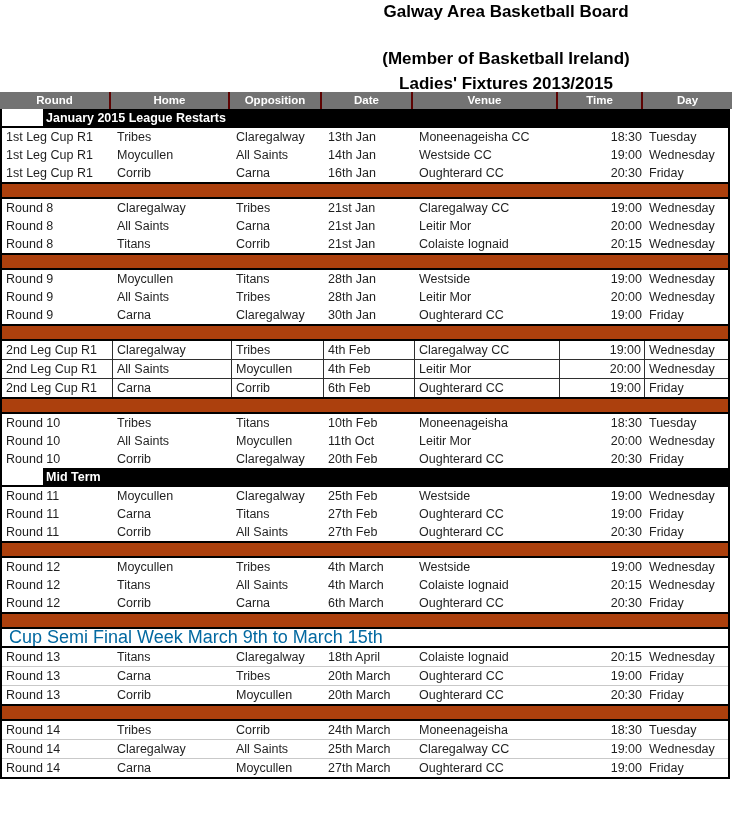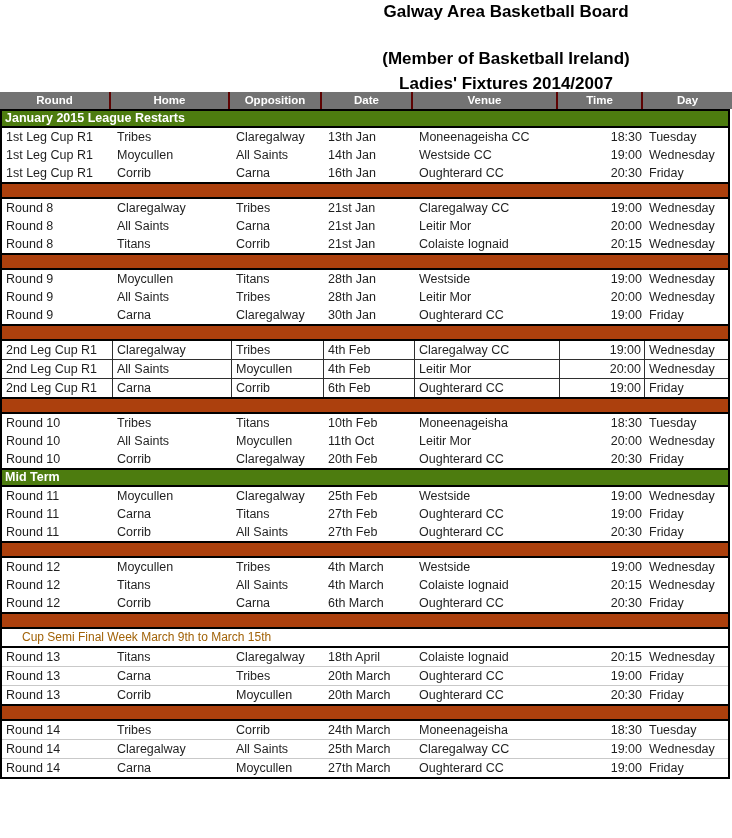--- a/index.html
+++ b/index.html
@@ -26,27 +26,27 @@
     overflow:hidden;white-space:nowrap;
   }
   .header-cell:last-child{border-right:none;}
 
   .tbody{
     width:726px;border-left:2px solid #000;border-right:2px solid #000;border-bottom:2px solid #000;
   }
   .tbody > div{border-top:2px solid #000;}
 
   .section-bar{
-    background:#4d7c0f;color:#ffffff;font-weight:bold;font-size:12.5px;
-    height:15px;line-height:15px;padding-left:3px;white-space:nowrap;overflow:hidden;
+    background:#000000;color:#ffffff;font-weight:bold;font-size:12.5px;
+    height:15px;line-height:15px;padding-left:3px;white-space:nowrap;overflow:hidden;margin-left:41px;
   }
   .separator-bar{background:#AC400D;height:13px;}
   .plain-bar{
-    background:#ffffff;color:#a16207;font-size:12px;
-    height:17px;line-height:17px;padding-left:20px;white-space:nowrap;overflow:hidden;
+    background:#ffffff;color:#0369a1;font-size:18px;
+    height:17px;line-height:17px;padding-left:7px;white-space:nowrap;overflow:hidden;
   }
 
   .row{
     display:grid;grid-template-columns:111px 119px 92px 91px 145px 85px 83px;
     height:18px;background:#ffffff;
   }
   .cell{
     font-size:12.5px;line-height:18px;color:#1f1f1f;
     padding-left:4px;overflow:hidden;white-space:nowrap;box-sizing:border-box;
   }
@@ -60,21 +60,21 @@
   .rows-grid .cell:last-child{border-right:none;}
 
   
   .rows-light .row + .row{border-top:1px solid #c9c9c9;}
 </style>
 </head>
 <body>
 
 <div id="title-1" class="title-line">Galway Area Basketball Board</div>
 <div id="title-2" class="title-line">(Member of Basketball Ireland)</div>
-<div id="title-3" class="title-line">Ladies' Fixtures 2014/2007</div>
+<div id="title-3" class="title-line">Ladies' Fixtures 2013/2015</div>
 
 <div id="fixtures-table">
   <div class="header-wrap">
     <div class="header-row">
       <div class="header-cell">Round</div>
       <div class="header-cell">Home</div>
       <div class="header-cell">Opposition</div>
       <div class="header-cell">Date</div>
       <div class="header-cell">Venue</div>
       <div class="header-cell">Time</div>

